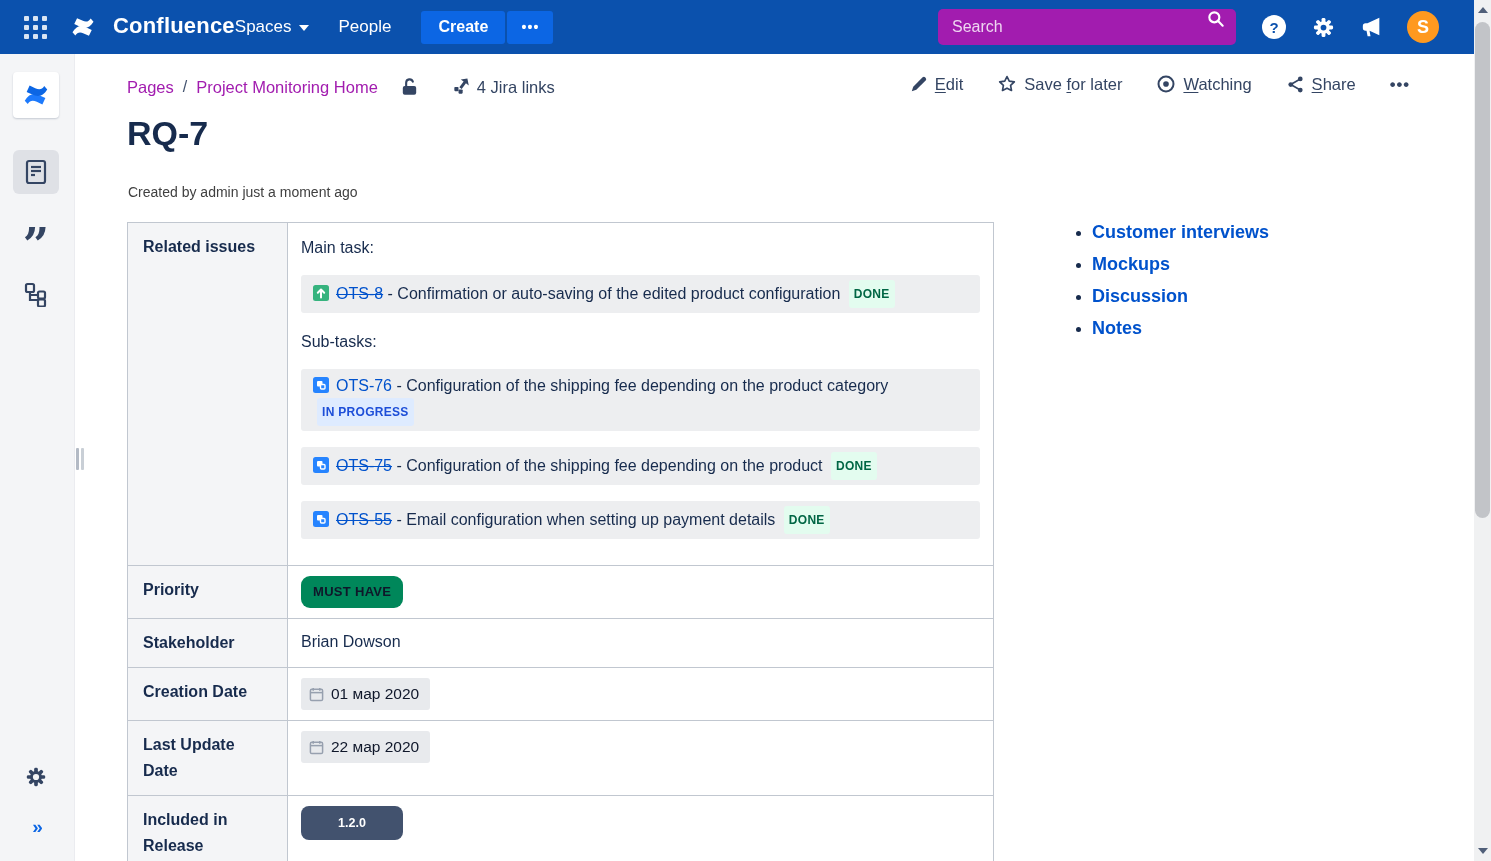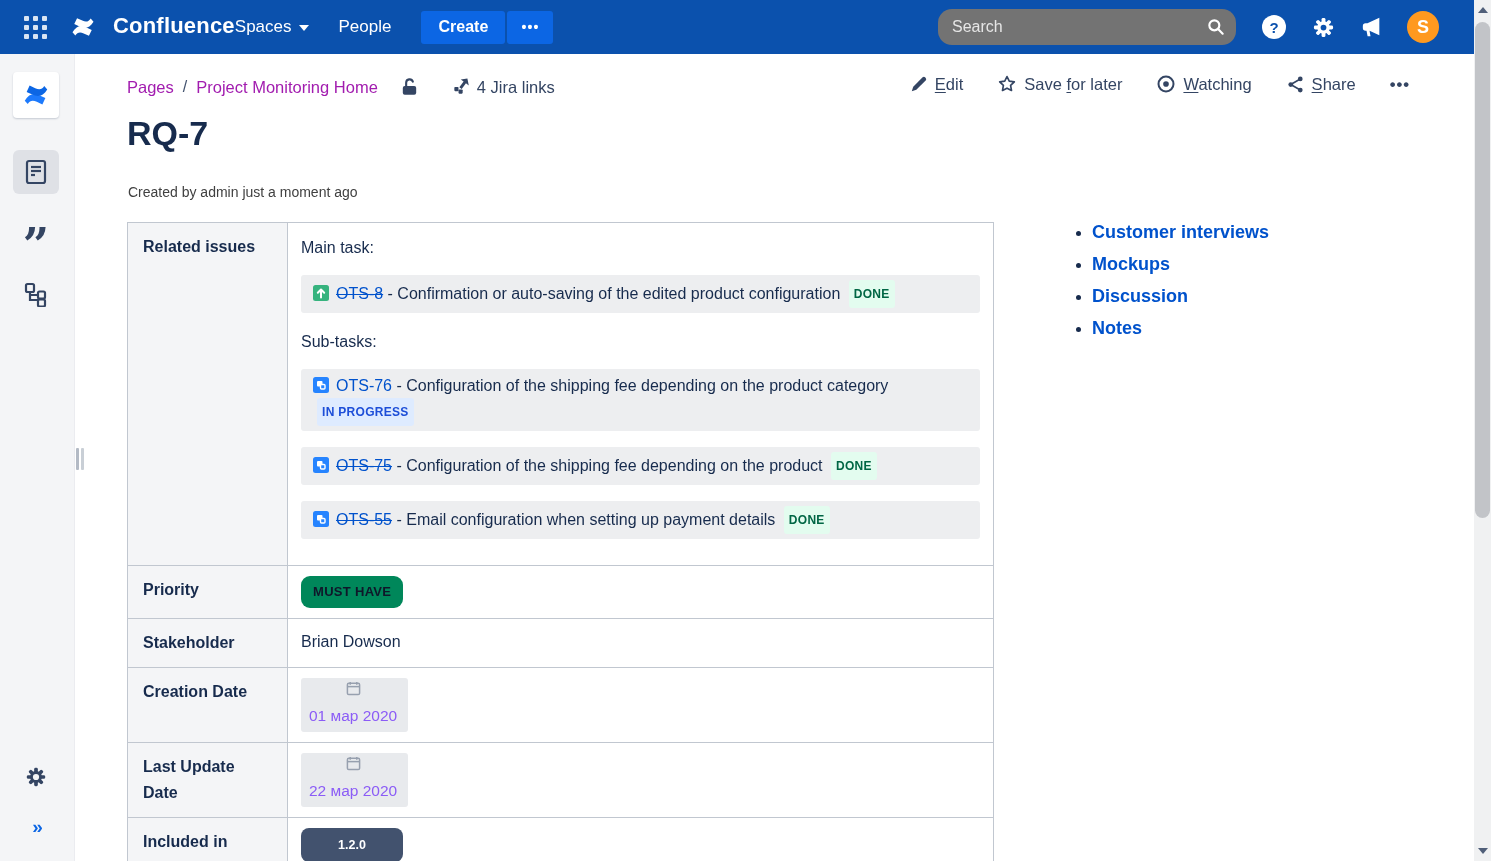--- a/index.html
+++ b/index.html
@@ -19,22 +19,22 @@
   .nav-spaces { }
   .nav-people { margin-left:30px; }
   .caret-down { width:0; height:0; border-left:5px solid transparent;
     border-right:5px solid transparent; border-top:6px solid #fff; margin-top:2px; }
   .btn-create { margin-left:30px; width:84px; height:33px; background:#0C66E4; border:none;
     border-radius:3px; color:#fff; font-size:16px; font-weight:600; cursor:pointer;
     font-family:inherit; }
   .btn-topmore { margin-left:2px; width:46px; height:33px; background:#0C66E4; border:none;
     border-radius:3px; color:#fff; font-size:14px; font-weight:bold; letter-spacing:1px;
     cursor:pointer; font-family:inherit; }
-  .searchbox { margin-left:auto; width:298px; height:36px; background:#737373; border-radius:14px;
-    display:flex; align-items:center; padding:0 10px 0 14px; }
+  .searchbox { margin-left:auto; width:298px; height:36px; background:#a21caf; border-radius:5px;
+    display:flex; padding:0 10px 0 14px; }
   .searchbox input { flex:1; background:transparent; border:none; outline:none; color:#fff;
     font-size:16px; font-family:inherit; }
   .searchbox input::placeholder { color:rgba(255,255,255,.82); }
   .top-icon { margin-left:26px; cursor:pointer; display:flex; align-items:center; }
   .help-circle { width:24px; height:24px; background:#fff; border-radius:50%; color:#0B51AD;
     font-weight:bold; font-size:15px; display:flex; align-items:center; justify-content:center; }
   .avatar { margin-left:24px; margin-right:52px; width:32px; height:32px; border-radius:50%;
     background:#FF991F; color:#fff; font-weight:bold; font-size:18px; display:flex;
     align-items:center; justify-content:center; cursor:pointer; }
 
@@ -92,21 +92,21 @@
   .issue-key { color:#0052CC; text-decoration:none; cursor:pointer; }
   .issue-key.resolved { text-decoration:line-through; }
   .status-badge { display:inline-block; font-size:12px; font-weight:bold; padding:2px 5px;
     border-radius:3px; margin-left:4px; letter-spacing:.3px; vertical-align:1px; cursor:default; }
   .status-badge.green { background:#E3FCEF; color:#006644; }
   .status-badge.blue  { background:#DEEBFF; color:#1d4ed8; }
 
   .priority-badge { display:inline-block; background:#00875A; color:#0f172a; font-size:13px;
     font-weight:bold; padding:3px 12px; border-radius:9px; letter-spacing:.3px; }
   .date-pill { display:inline-flex; align-items:center; gap:7px; background:#E8EAED;
-    border-radius:3px; padding:3px 11px 3px 8px; color:#8b5cf6; font-size:15.5px;flex-direction:column; }
+    border-radius:3px; padding:3px 11px 3px 8px; color:#0f172a; font-size:15.5px; }
   .release-pill { display:inline-block; background:#42526E; color:#fff; font-size:12.5px;
     font-weight:bold; width:102px; text-align:center; padding:4px 0; border-radius:8px; }
 
   
   .toc { position:absolute; left:1072px; top:222px; }
   .toc ul { list-style:disc; padding-left:20px; }
   .toc li { margin-bottom:11px; }
   .toc li::marker { color:#172B4D; }
   .toc a { color:#0052CC; font-size:18px; font-weight:bold; text-decoration:none; cursor:pointer; }
 

